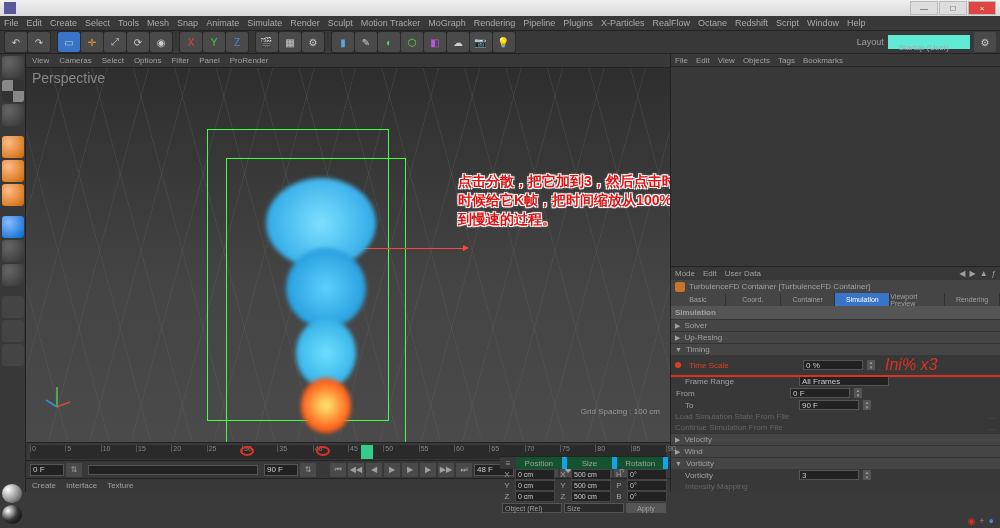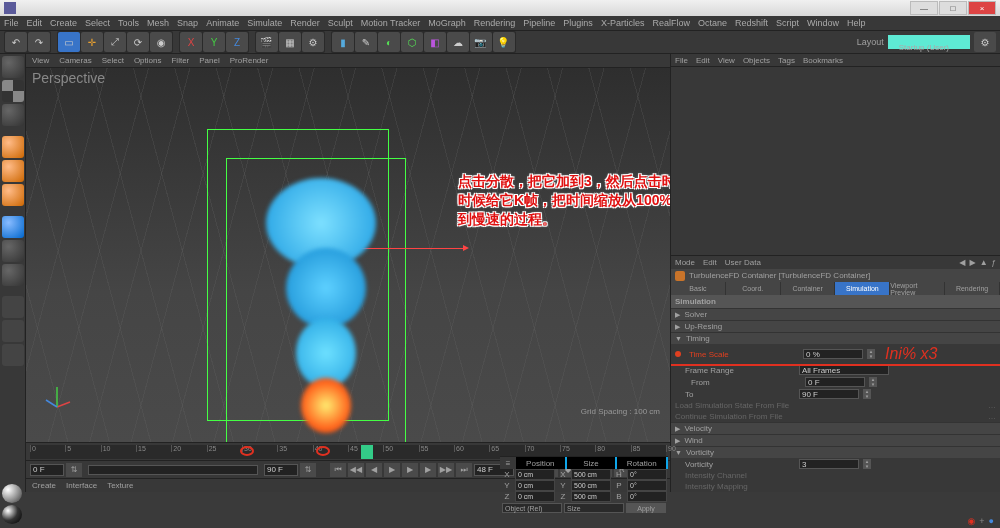--- a/index.html
+++ b/index.html
@@ -96,21 +96,21 @@
 .field .spin span { height: 5px; font-size: 5px; line-height: 5px; text-align: center; background: #555; }
 .scribble { color: #e03020; font-size: 16px; font-style: italic; margin-left: 6px; }
 .chk { width: 9px; height: 9px; background: #222; border: 1px solid #666; display: inline-flex; align-items: center; justify-content: center; font-size: 7px; color: #3c8; }
 .reddot { width: 6px; height: 6px; background: #e04020; border-radius: 50%; margin-right: 4px; }
 .dim { color: #666; }
 .redunder { position: relative; }
 .redunder::after { content:''; position:absolute; left:0; right:-80px; bottom:-2px; height:2px; background:#e03020; }
 
 .coord-panel { height: 58px; border-top: 1px solid #222; display: flex; flex-direction: column; }
 .cp-head { height: 13px; display: flex; font-size: 8px; }
-.cp-head div { flex:1; text-align:center; background:#000000; border-right:2px solid #0ea5e9; display:flex; align-items:center; justify-content:center; }
+.cp-head div { flex:1; text-align:center; background:#14532d; border-right:5px solid #0ea5e9; display:flex; align-items:center; justify-content:center; }
 .cp-row { display: flex; height: 11px; }
 .cp-row .clab { width: 14px; text-align:center; font-size:8px; display:flex;align-items:center;justify-content:center; }
 .cp-row .cval { flex:1; background:#222; border:1px solid #444; margin:0 1px; font-size:7px; padding:0 2px; display:flex; align-items:center; color:#ccc; }
 .cp-foot { display:flex; height:12px; gap:2px; padding:1px 2px; }
 .cp-foot .cdd { flex:1; background:#2a2a2a; border:1px solid #555; font-size:7px; padding:0 2px; display:flex; align-items:center; }
 .cp-foot .apply { width:40px; background:#555; font-size:7px; display:flex; align-items:center; justify-content:center; }
 
 .matprev { position: absolute; left: 2px; bottom: 4px; width: 22px; height: 40px; display:flex; flex-direction:column; gap:2px; }
 .matball { width:20px; height:20px; border-radius:50%; background: radial-gradient(circle at 30% 30%, #fff, #888 60%, #333); }
 
@@ -368,21 +368,21 @@
             <span>▴</span>
             <span>▾</span>
           </div>
         <span class="scribble">Ini% x3</span>
       </div>
       <div class="field">
         <span class="lbl" style="margin-left:10px">Frame Range</span>
         <span class="val dd">All Frames</span>
       </div>
       <div class="field">
-        <span class="lbl" style="margin-left:16px">From</span>
+        <span class="lbl" style="margin-left:1px">From</span>
         <span class="val">0 F</span>
         <div class="spin">
             <span>▴</span>
             <span>▾</span>
           </div>
       </div>
       <div class="field">
         <span class="lbl" style="margin-left:10px">To</span>
         <span class="val">90 F</span>
         <div class="spin">
@@ -413,23 +413,20 @@
         </div>
 
       <div class="field">
         <span class="lbl" style="margin-left:10px">Vorticity</span>
         <span class="val">3</span>
         <div class="spin">
             <span>▴</span>
             <span>▾</span>
           </div>
       </div>
-      <div class="field dim" style="margin-left:10px">
-          <span>Intensity Channel</span>
-        </div>
       <div class="field dim" style="margin-left:10px">
           <span>Intensity Mapping</span>
         </div>
     </div>
   </div>
 </div>
 
 <div style="position:absolute; left:500px; bottom:14px; width:168px;" class="coord-panel">
   <div class="cp-head">
     <div style="flex:0 0 16px;background:#383838;border:none">≡</div>

